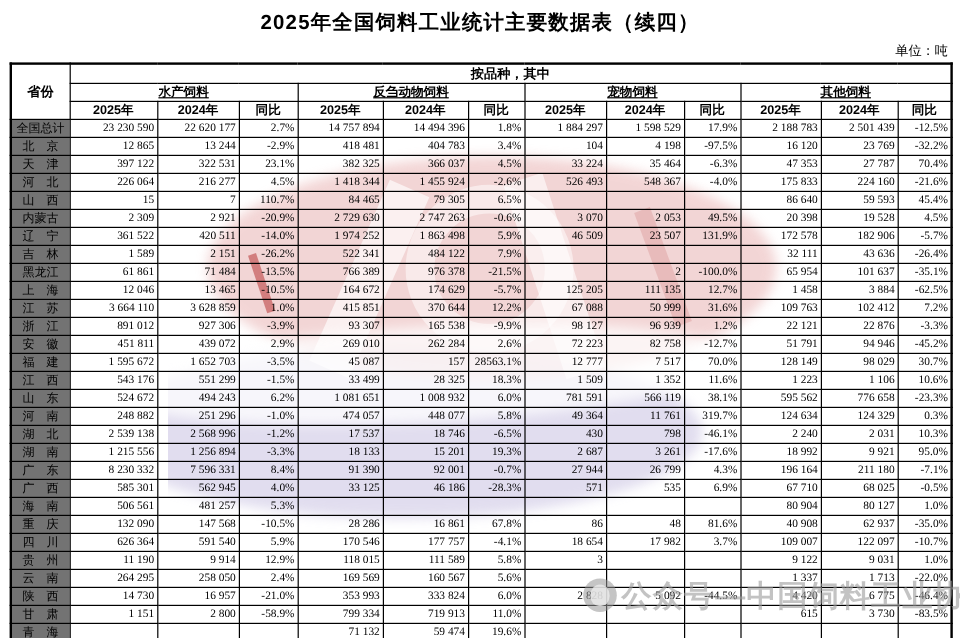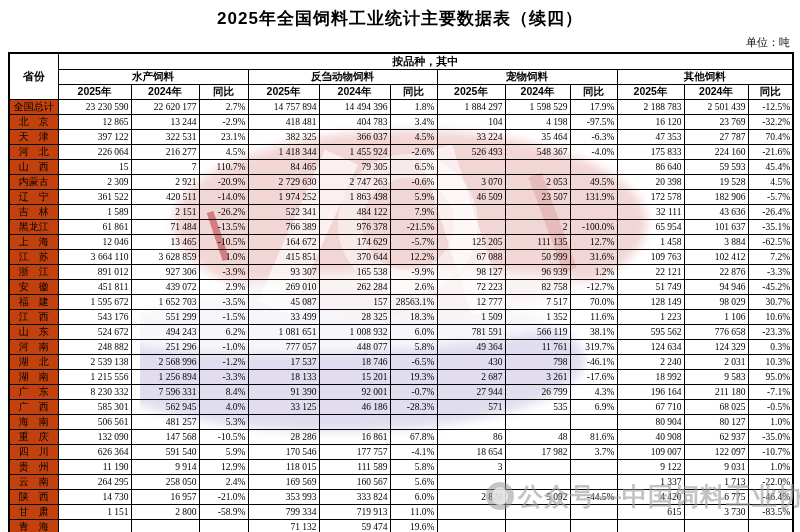--- a/index.html
+++ b/index.html
@@ -24,25 +24,25 @@
   }
   table.main th,table.main td{
     border:1px solid #000;padding:0 2px;overflow:hidden;white-space:nowrap;
     background:transparent;
   }
   thead th{
     background:#d9d9d9;font-weight:bold;text-align:center;
     font-size:10.5px;color:#000;
   }
   thead tr.r1 th{height:15px;font-size:11px;margin-top:48px;}
-  thead tr.r2 th{height:14px;}
+  thead tr.r2 th{height:14px;text-decoration:underline;}
   thead tr.r3 th{height:14px;font-size:10.5px;}
   tbody tr{height:13.28px;}
   tbody th.prov{
-    background:#c2410c;font-weight:normal;text-align:center;
+    background:#737373;font-weight:normal;text-align:center;
     font-size:10px;
     font-family:"Liberation Serif","DejaVu Serif",serif;
   }
   tbody td.num{
     text-align:right;font-size:9.5px;
     font-family:"Liberation Serif","DejaVu Serif",serif;
     color:#000;
   }
   .stamp{
     position:absolute;left:140px;top:120px;width:540px;height:330px;
@@ -320,21 +320,21 @@
         <th class="prov">安　徽</th>
         <td class="num">451 811</td>
         <td class="num">439 072</td>
         <td class="num">2.9%</td>
         <td class="num">269 010</td>
         <td class="num">262 284</td>
         <td class="num">2.6%</td>
         <td class="num">72 223</td>
         <td class="num">82 758</td>
         <td class="num">-12.7%</td>
-        <td class="num">51 749</td>
+        <td class="num">51 791</td>
         <td class="num">94 946</td>
         <td class="num">-45.2%</td>
       </tr>
       <tr>
         <th class="prov">福　建</th>
         <td class="num">1 595 672</td>
         <td class="num">1 652 703</td>
         <td class="num">-3.5%</td>
         <td class="num">45 087</td>
         <td class="num">157</td>
@@ -374,21 +374,21 @@
         <td class="num">38.1%</td>
         <td class="num">595 562</td>
         <td class="num">776 658</td>
         <td class="num">-23.3%</td>
       </tr>
       <tr>
         <th class="prov">河　南</th>
         <td class="num">248 882</td>
         <td class="num">251 296</td>
         <td class="num">-1.0%</td>
-        <td class="num">777 057</td>
+        <td class="num">474 057</td>
         <td class="num">448 077</td>
         <td class="num">5.8%</td>
         <td class="num">49 364</td>
         <td class="num">11 761</td>
         <td class="num">319.7%</td>
         <td class="num">124 634</td>
         <td class="num">124 329</td>
         <td class="num">0.3%</td>
       </tr>
       <tr>
@@ -411,21 +411,21 @@
         <td class="num">1 215 556</td>
         <td class="num">1 256 894</td>
         <td class="num">-3.3%</td>
         <td class="num">18 133</td>
         <td class="num">15 201</td>
         <td class="num">19.3%</td>
         <td class="num">2 687</td>
         <td class="num">3 261</td>
         <td class="num">-17.6%</td>
         <td class="num">18 992</td>
-        <td class="num">9 583</td>
+        <td class="num">9 921</td>
         <td class="num">95.0%</td>
       </tr>
       <tr>
         <th class="prov">广　东</th>
         <td class="num">8 230 332</td>
         <td class="num">7 596 331</td>
         <td class="num">8.4%</td>
         <td class="num">91 390</td>
         <td class="num">92 001</td>
         <td class="num">-0.7%</td>

